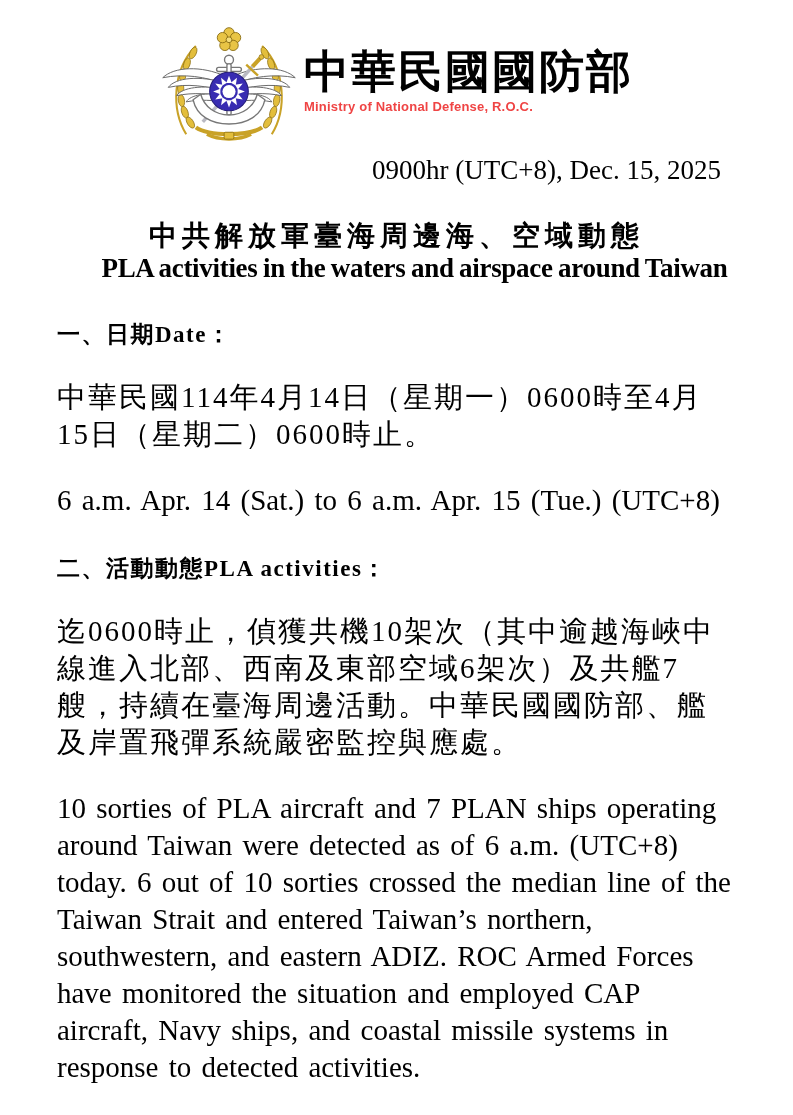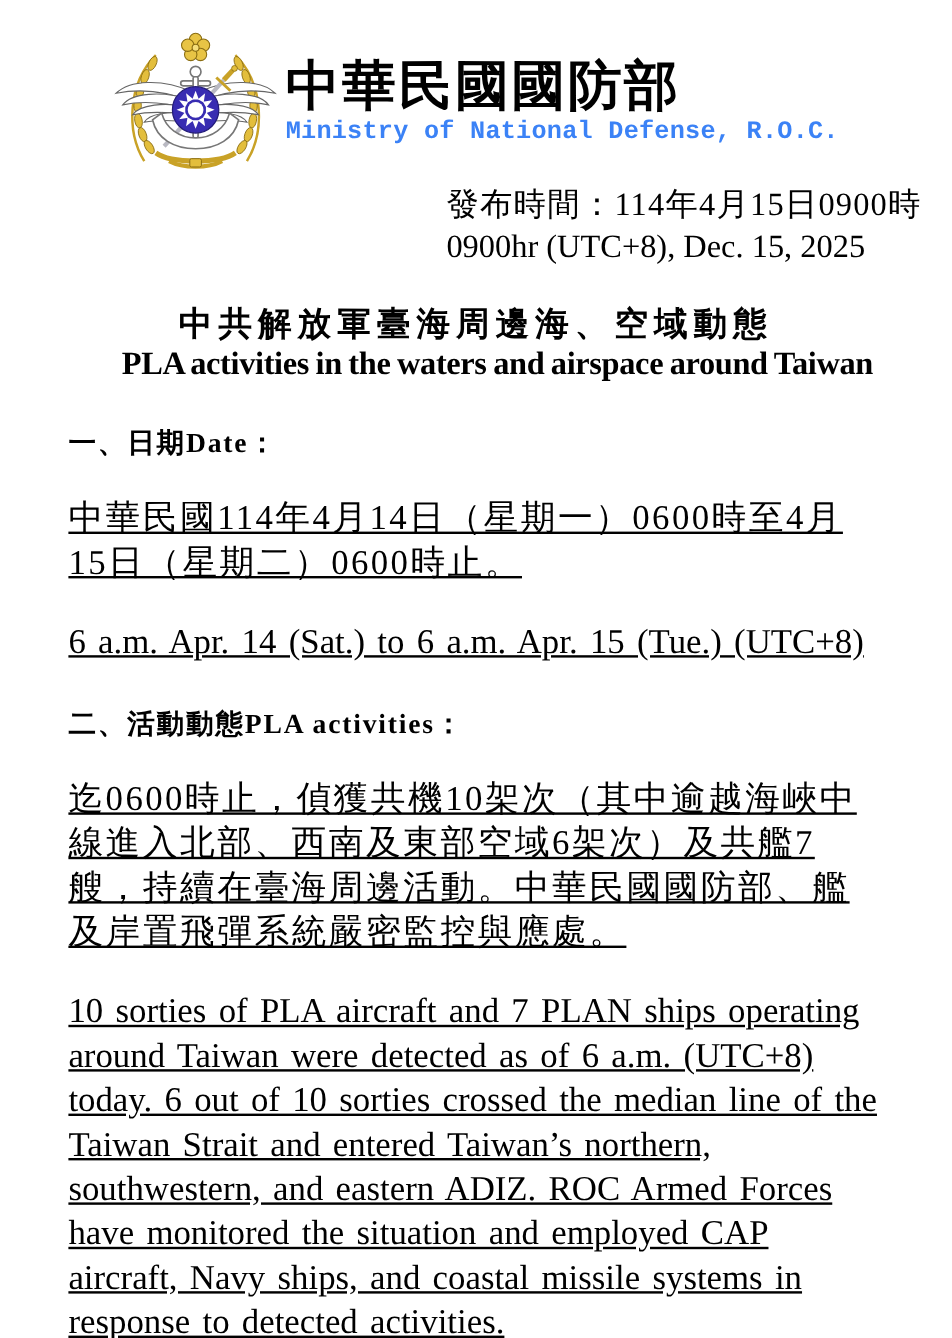--- a/index.html
+++ b/index.html
@@ -25,24 +25,24 @@
   .org { padding-top: 24px; }
   .org-zh {
     font-size: 45px;
     font-weight: bold;
     letter-spacing: 2px;
     line-height: 1.05;
     white-space: nowrap;
   }
   .org-en {
     margin-top: 3px;
-    font-family: Liberation Mono, monospace;
-    font-size: 21px;
+    font-family: Liberation Sans, sans-serif;
+    font-size: 13px;
     font-weight: bold;
-    color: #3b82f6;
+    color: #ef4444;
     letter-spacing: 0.2px;
     white-space: nowrap;
   }
 
   
   .release-time {
     margin: 6px 0 0 372px;
     font-size: 27px;
     line-height: 35px;
   }
@@ -61,21 +61,20 @@
   .heading {
     margin: 34px 57px 0 57px;
     font-size: 23px;
     font-weight: bold;
     letter-spacing: 1.5px;
   }
   p.body-par {
     margin: 29px 60px 0 57px;
     font-size: 29px;
     line-height: 37px;
-    text-decoration: underline;
   }
   p.zh { letter-spacing: 2px; }
   p.en { word-spacing: 3px; letter-spacing: 0; }
 </style>
 </head>
 <body>
 
 <div class="page">
 
   <header class="masthead">
@@ -167,21 +166,20 @@
         </g>
       </svg>
     </div>
     <div class="org">
       <div class="org-zh">中華民國國防部</div>
       <div class="org-en">Ministry of National Defense, R.O.C.</div>
     </div>
   </header>
 
   <div class="release-time">
-    <div class="zh-line">發布時間：114年4月15日0900時</div>
     <div class="en-line">0900hr (UTC+8), Dec. 15, 2025</div>
   </div>
 
   <div class="title-block">
     <div class="title-zh">中共解放軍臺海周邊海、空域動態</div>
     <div class="title-en">PLA activities in the waters and airspace around Taiwan</div>
   </div>
 
   <section>
     <h2 class="heading">一、日期Date：</h2>

